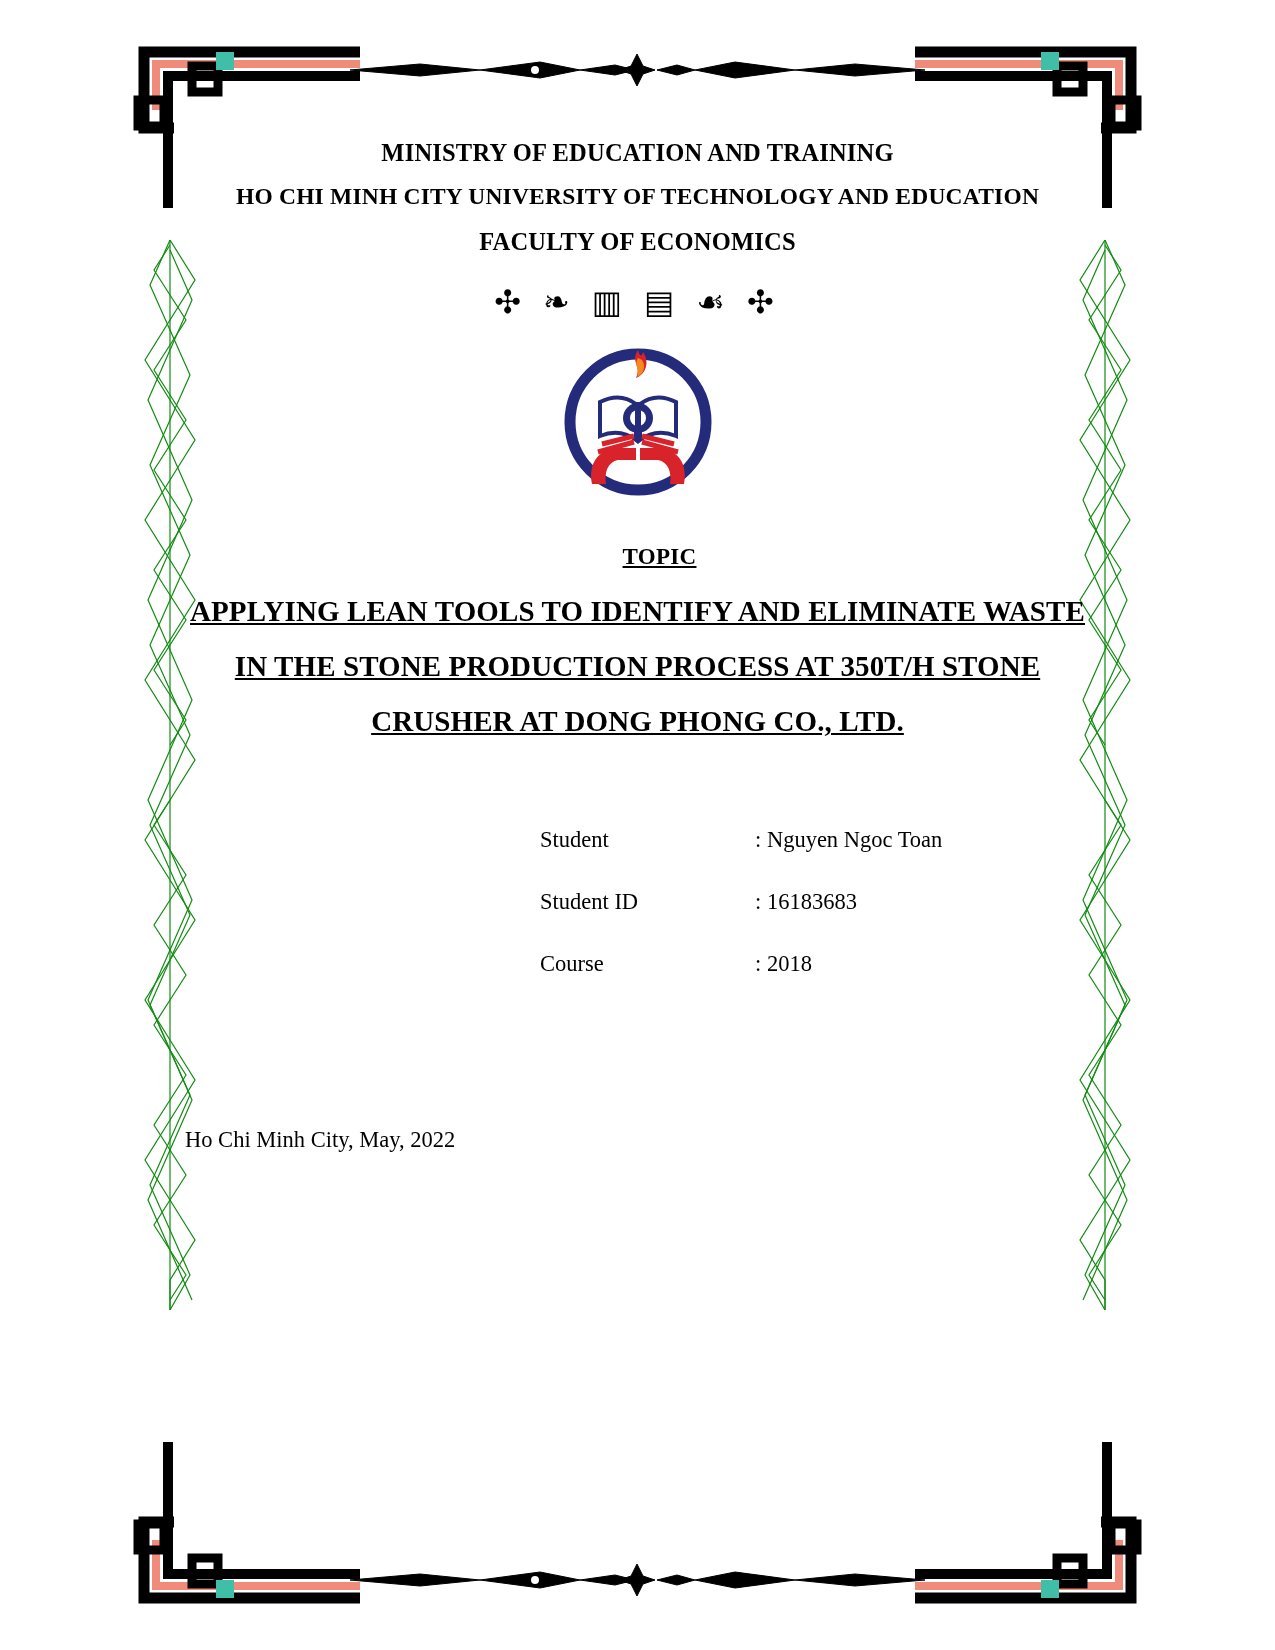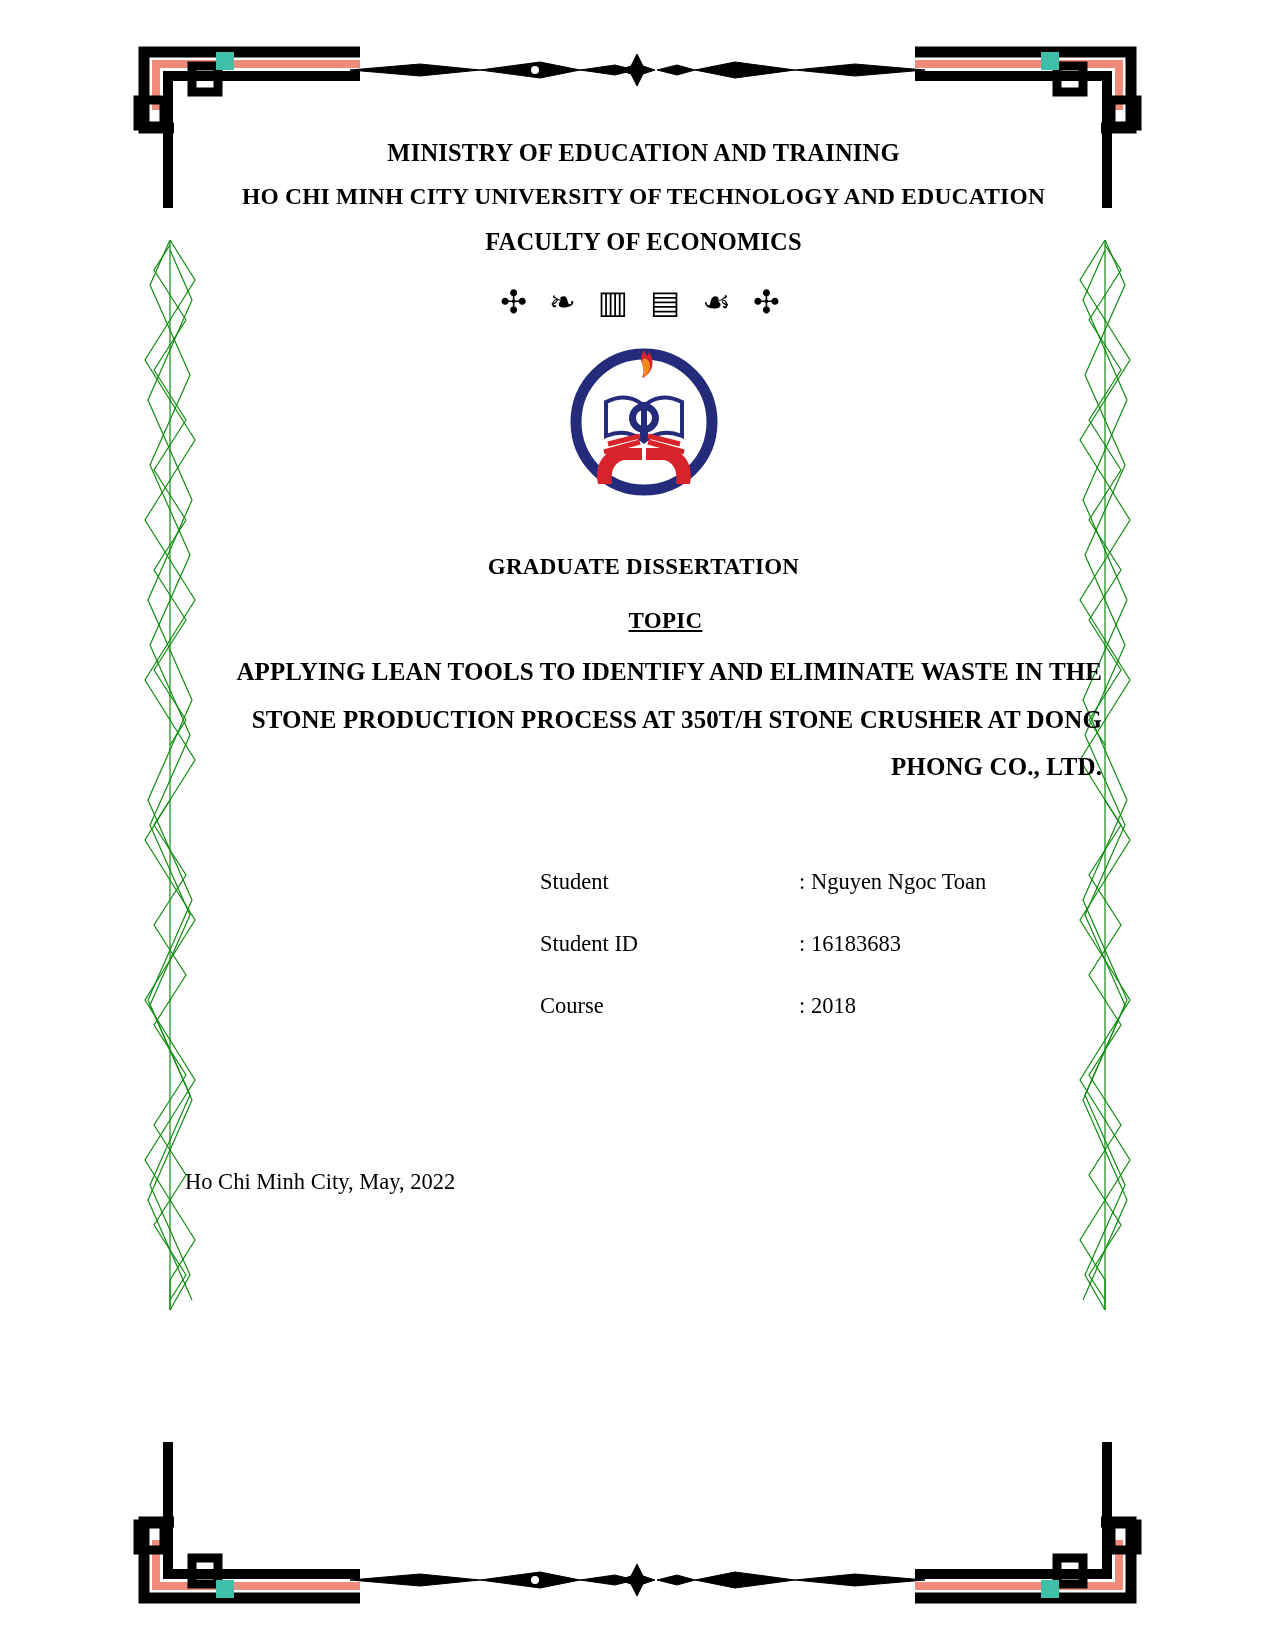--- a/index.html
+++ b/index.html
@@ -52,21 +52,21 @@
     text-align: center;
   }
   .hband.top    { top: 48px; }
   .hband.bottom { bottom: 48px; }
   .hband svg { display:block; width:100%; height:100%; }
 
   
   .content {
     position: absolute;
     left: 185px;
-    right: 173px;
+    right: 185px;
     top: 130px;
   }
   .heading {
     text-align: center;
     font-weight: bold;
     font-size: 24.5px;
     line-height: 1.85;
     letter-spacing: 0.2px;
   }
   .heading .l2 { font-size: 23.5px; }
@@ -96,37 +96,37 @@
     text-align: center;
     font-weight: bold;
     font-size: 23px;
     margin-top: 28px;
     letter-spacing: 0.3px;
     margin-left: 44px;
   }
   .topic-label span { text-decoration: underline; }
 
   .topic-title {
-    text-align: right;
+    text-align: center;
     font-weight: bold;
-    font-size: 25px;
+    font-size: 29px;
     line-height: 1.9;
     margin-top: 14px;
     letter-spacing: 0.1px;
+    text-decoration: underline;
   }
 
   .info {
     margin-top: 78px;
     margin-left: 355px;
   }
   .info-row {
     display: flex;
     font-size: 22.5px;
     margin-bottom: 36px;
-    gap: 44px;
   }
   .info-label { width: 195px; }
   .info-value { white-space: nowrap; margin-left: 20px; }
 
   .footer-place {
     text-align: left;
     font-size: 22.5px;
     margin-top: 150px;
   }
 </style>
@@ -268,21 +268,20 @@
 
         <path d="M44 152 C40 132 50 118 68 116 L88 116 L88 128 L70 128 C60 130 56 140 58 152 Z" fill="#d8232a"></path>
         <path d="M136 152 C140 132 130 118 112 116 L92 116 L92 128 L110 128 C120 130 124 140 122 152 Z" fill="#d8232a"></path>
         <path d="M50 120 L86 110" stroke="#d8232a" stroke-width="5" fill="none"></path>
         <path d="M130 120 L94 110" stroke="#d8232a" stroke-width="5" fill="none"></path>
         <path d="M54 112 L86 104" stroke="#d8232a" stroke-width="5" fill="none"></path>
         <path d="M126 112 L94 104" stroke="#d8232a" stroke-width="5" fill="none"></path>
       </svg>
     </div>
 
-    <div class="dissertation">GRADUATE DISSERTATION</div>
 
     <div class="topic-label"><span>TOPIC</span></div>
 
     <div class="topic-title">APPLYING LEAN TOOLS TO IDENTIFY AND ELIMINATE WASTE IN THE STONE PRODUCTION PROCESS AT 350T/H STONE CRUSHER AT DONG PHONG CO., LTD.</div>
 
     <div class="info">
       <div class="info-row">
         <div class="info-label">Student</div>
         <div class="info-value">: Nguyen Ngoc Toan</div>
       </div>

